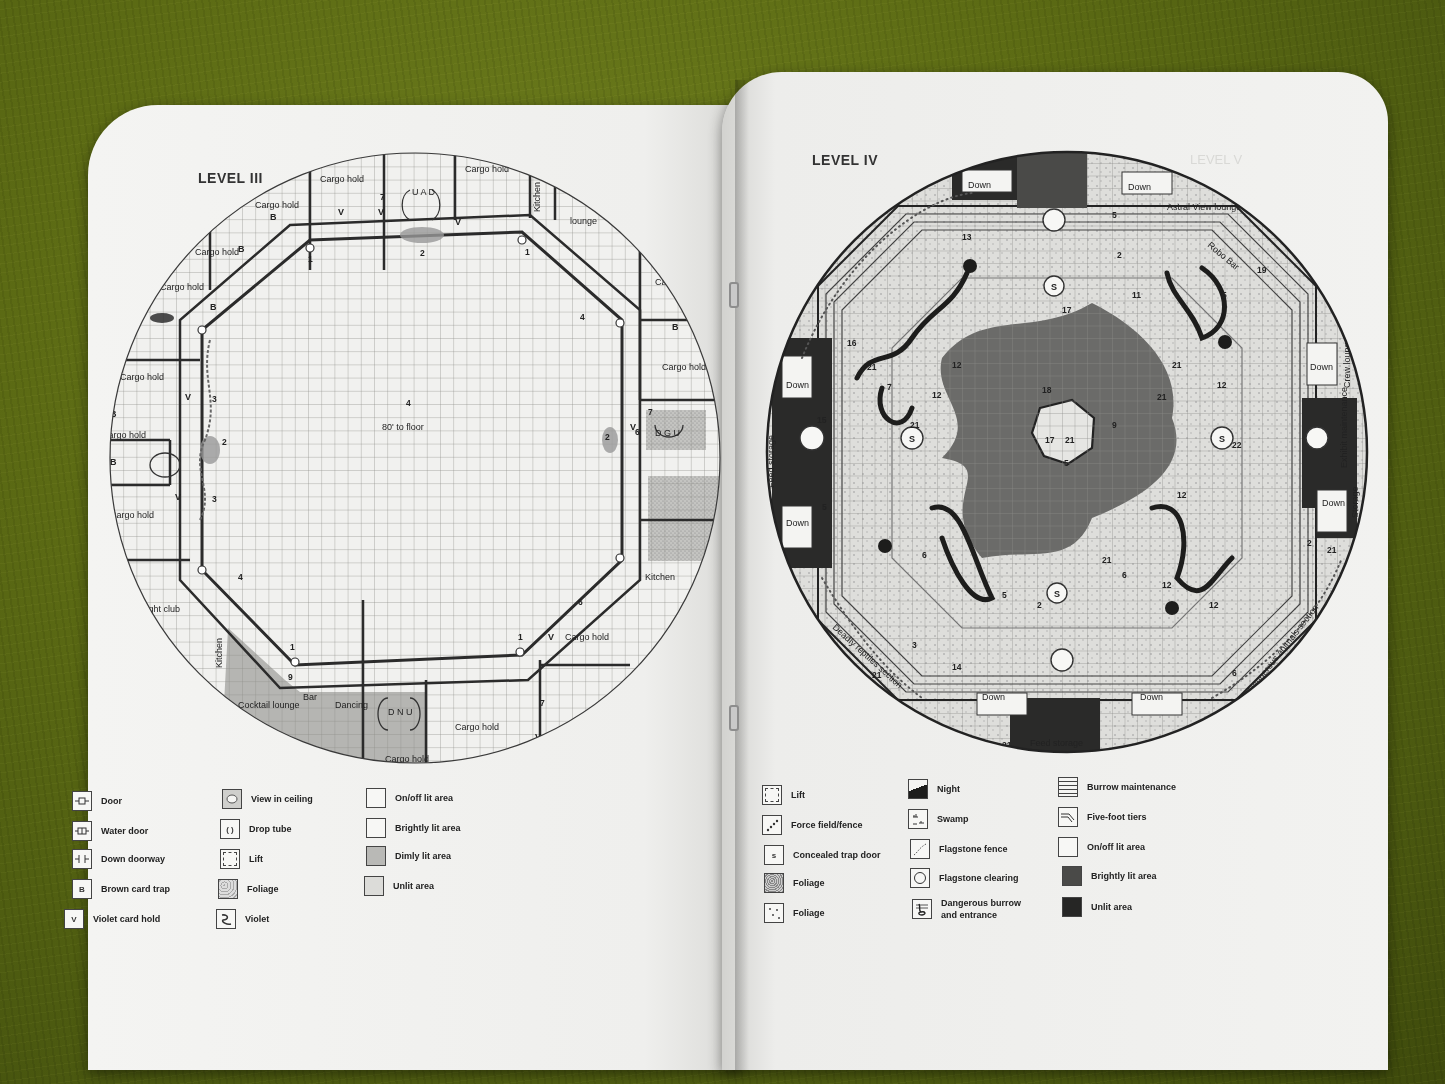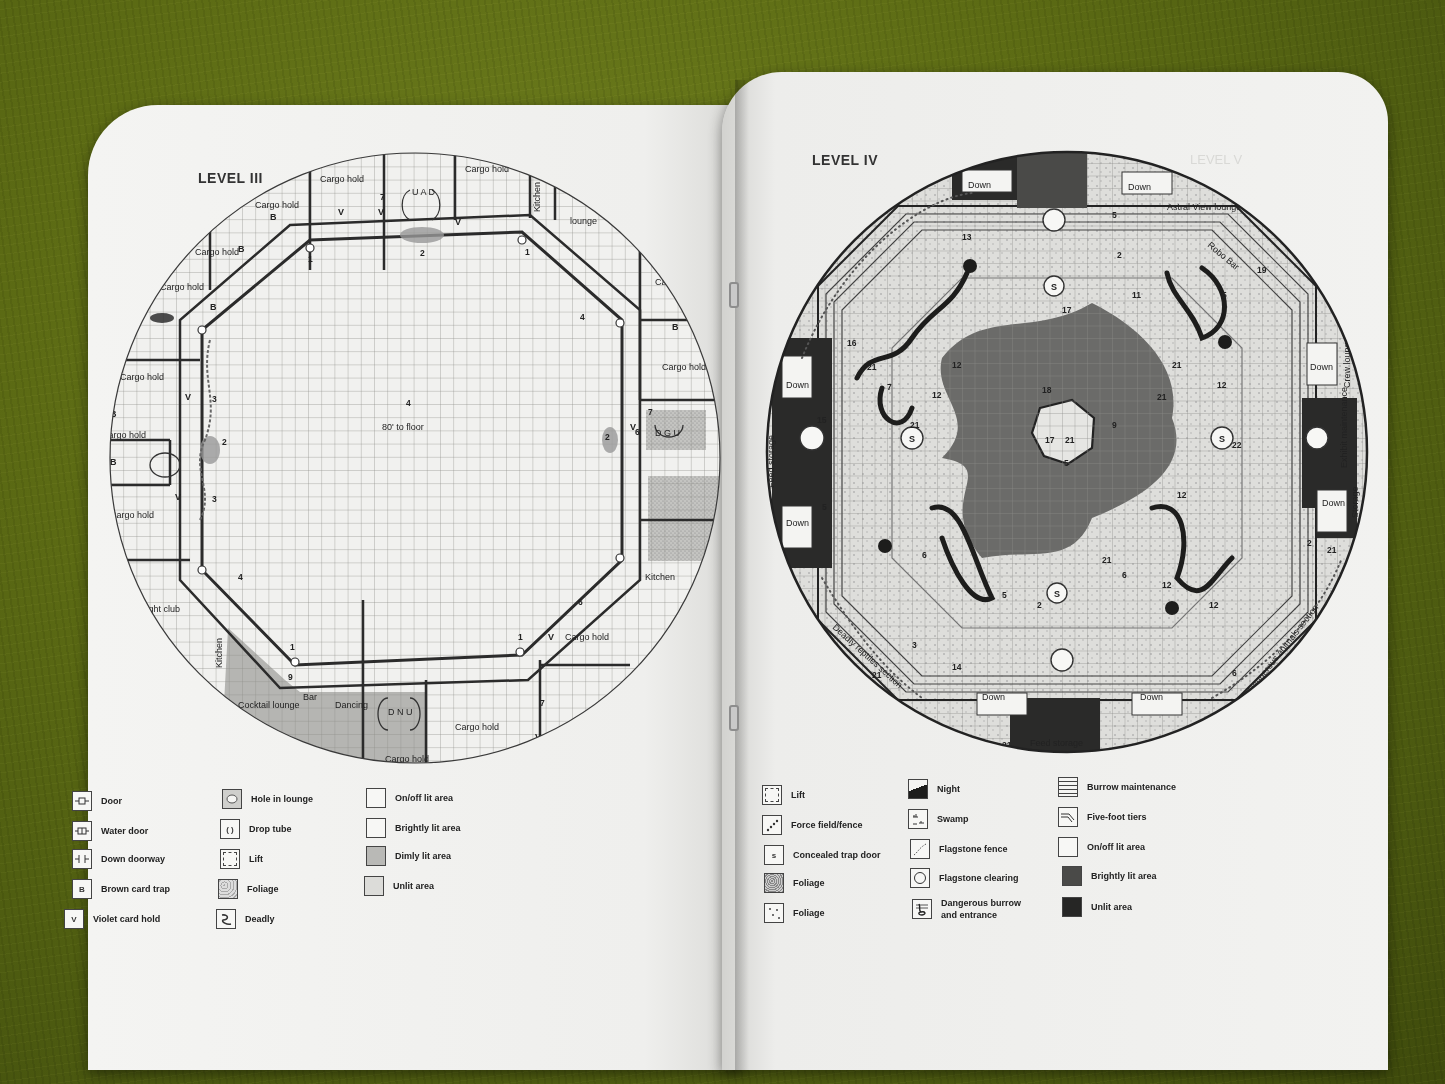--- a/index.html
+++ b/index.html
@@ -375,21 +375,21 @@
     <span class="sym">V</span>
     <span>Violet card hold</span>
     </div>
 
   <div class="item" style="left:222px;top:789px">
     <span class="sym" style="background:#cfcfcc">
         <svg width="12" height="10">
           <ellipse cx="6" cy="5" rx="5" ry="4" fill="#f5f5f3" stroke="#555"></ellipse>
         </svg>
       </span>
-    <span>Hole in lounge</span>
+    <span>View in ceiling</span>
     </div>
   <div class="item" style="left:220px;top:819px">
     <span class="sym">( )</span>
     <span>Drop tube</span>
     </div>
   <div class="item" style="left:220px;top:849px">
     <span class="sym">
         <span style="width:12px;height:12px;border:1px dashed #444"></span>
       </span>
     <span>Lift</span>
@@ -397,21 +397,21 @@
   <div class="item" style="left:218px;top:879px">
     <span class="sym" style="background:repeating-radial-gradient(circle at 30% 30%,#aaa 0 1px,#ddd 1px 3px)"></span>
     <span>Foliage</span>
     </div>
   <div class="item" style="left:216px;top:909px">
     <span class="sym">
         <svg width="14" height="14">
           <path d="M3 3 C10 2 10 8 4 8 C2 10 8 13 12 12" stroke="#333" stroke-width="1.6" fill="none"></path>
         </svg>
       </span>
-    <span>Deadly</span>
+    <span>Violet</span>
     </div>
 
   <div class="item" style="left:366px;top:788px">
     <span class="sym"></span>
     <span>On/off lit area</span>
     </div>
   <div class="item" style="left:366px;top:818px">
     <span class="sym"></span>
     <span>Brightly lit area</span>
     </div>

